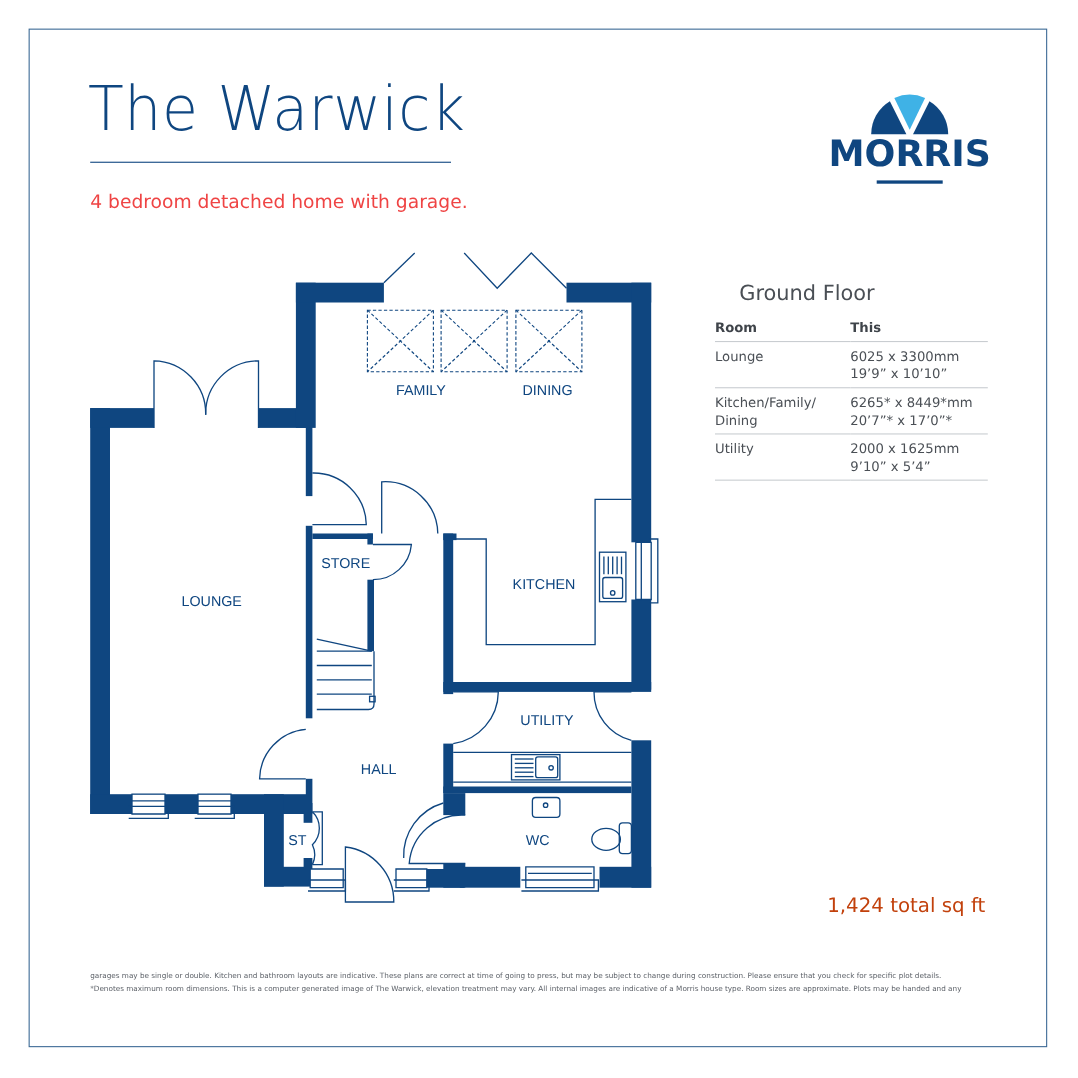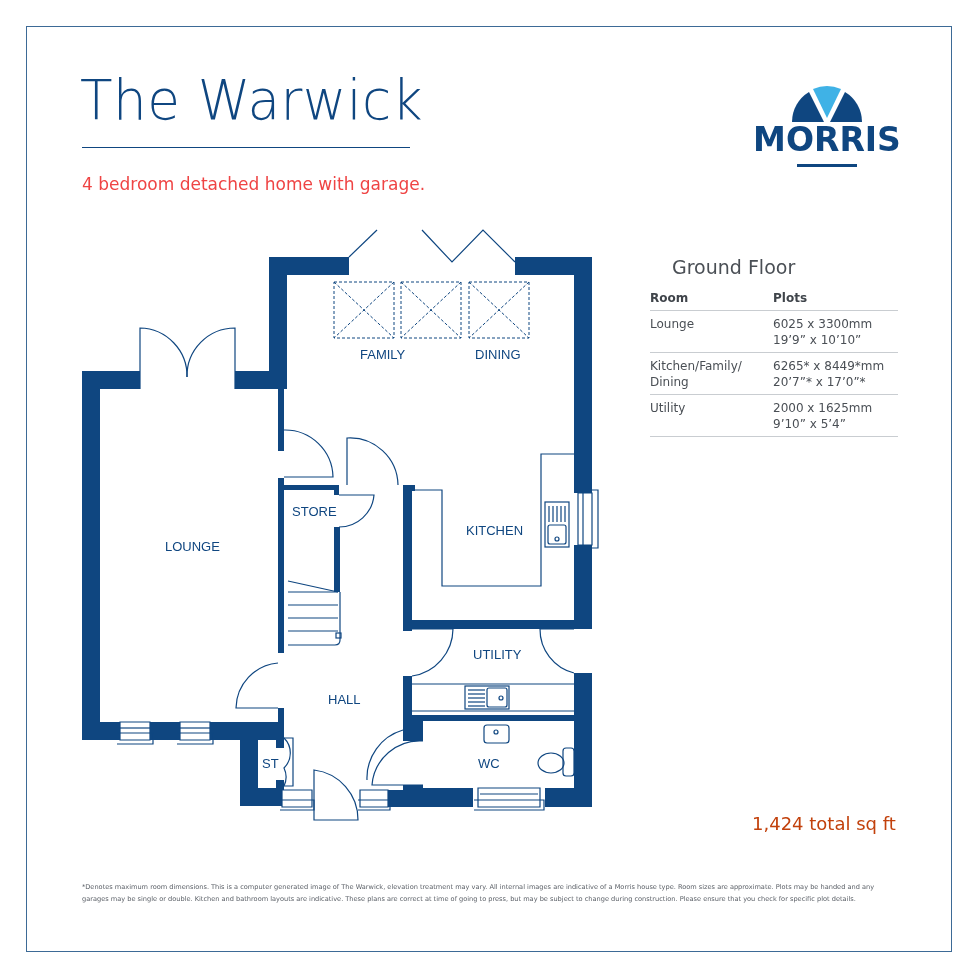--- a/index.html
+++ b/index.html
@@ -38,21 +38,21 @@
   </svg>
   <div class="logo-word">MORRIS</div>
   <div class="logo-underline"></div>
 </div>
 
 <div class="floor-heading">Ground Floor</div>
 <table class="room-table">
   <thead>
     <tr>
       <th>Room</th>
-      <th>Plots</th>
+      <th>This</th>
     </tr>
   </thead>
   <tbody>
     <tr>
       <td class="col1">Lounge</td>
       <td>
           <div>6025 x 3300mm</div>
           <div>19’9” x 10’10”</div>
         </td>
     </tr>
@@ -223,15 +223,15 @@
     <text class="lbl" x="292" y="516">STORE</text>
     <text class="lbl" x="466" y="535">KITCHEN</text>
     <text class="lbl" x="473" y="659">UTILITY</text>
     <text class="lbl" x="328" y="704">HALL</text>
     <text class="lbl" x="262" y="768">ST</text>
     <text class="lbl" x="478" y="768">WC</text>
   </g>
 </svg>
 
 <div class="disclaimer">
+  <div>garages may be single or double. Kitchen and bathroom layouts are indicative. These plans are correct at time of going to press, but may be subject to change during construction. Please ensure that you check for specific plot details.</div>
   <div>*Denotes maximum room dimensions. This is a computer generated image of The Warwick, elevation treatment may vary. All internal images are indicative of a Morris house type. Room sizes are approximate. Plots may be handed and any</div>
-  <div>garages may be single or double. Kitchen and bathroom layouts are indicative. These plans are correct at time of going to press, but may be subject to change during construction. Please ensure that you check for specific plot details.</div>
 </div>
 
 </body></html>

